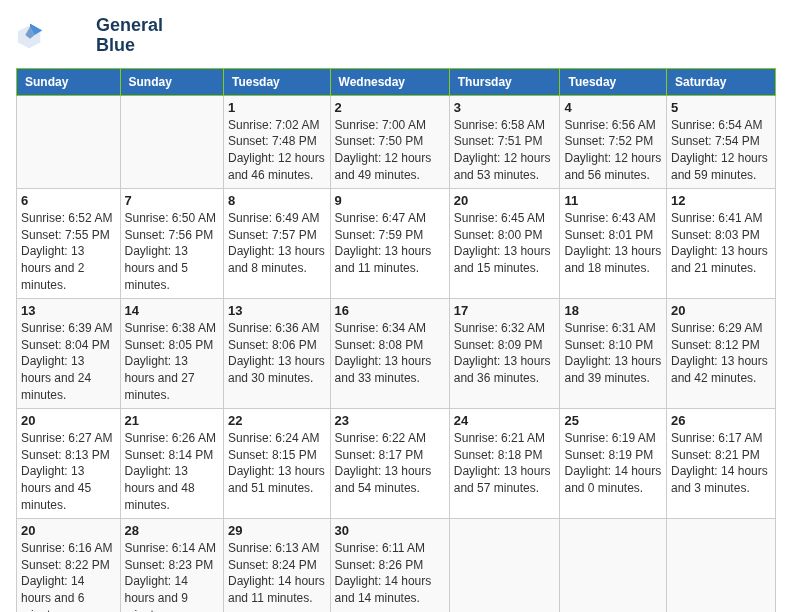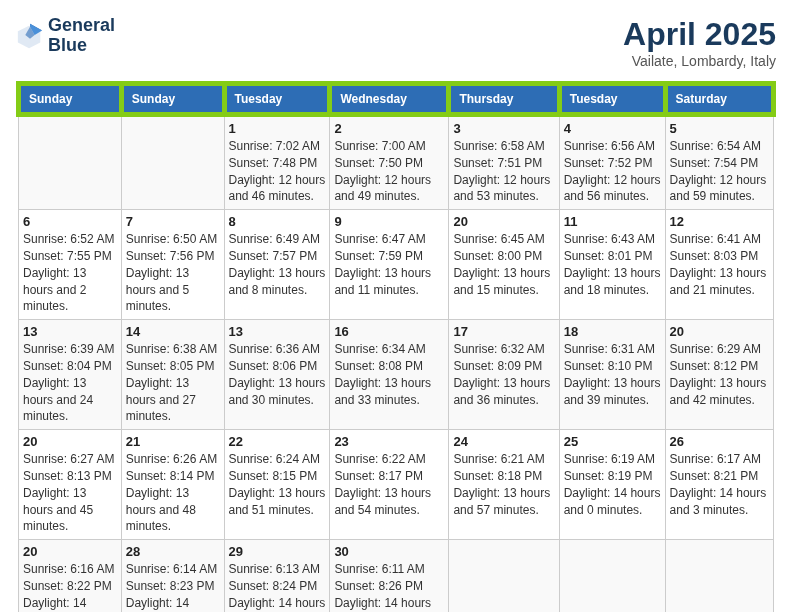--- a/index.html
+++ b/index.html
@@ -22,20 +22,21 @@
       gap: 4px;
     }
     .logo-text {
       font-size: 18px;
       font-weight: bold;
       color: #1a3a5c;
       line-height: 1.1;
     }
     .logo-text span {
       display: block;
+      margin-left: 48px;
     }
     .logo-icon {
       width: 28px;
       height: 28px;
     }
     .title-block {
       text-align: right;
     }
     .main-title {
       font-size: 32px;
@@ -50,21 +51,21 @@
       width: 100%;
       border-collapse: collapse;
       font-size: 10.5px;
     }
     thead tr th {
       background: #2d6db5;
       color: #fff;
       padding: 6px 8px;
       text-align: left;
       font-size: 12px;
-      border: 5px solid #84cc16;
+      border: 1px solid #84cc16;
     }
     tbody tr td {
       border: 1px solid #ccc;
       padding: 4px 4px;
       vertical-align: top;
       min-height: 70px;
       height: 80px;
       background: #fff;
     }
     tbody tr:nth-child(odd) td {
@@ -95,24 +96,20 @@
       <polygon points="14,4 26,10 26,22 14,28 2,22 2,10" fill="#2d6db5" opacity="0.15"></polygon>
       <polygon points="15,2 28,9 28,9 15,5" fill="#2d6db5"></polygon>
       <polygon points="15,2 28,9 20,14 15,5" fill="#4a90d9"></polygon>
       <polygon points="15,5 20,14 15,18 10,14" fill="#2d6db5" opacity="0.6"></polygon>
     </svg>
     <div class="logo-text">
       <span>General</span>
       <span>Blue</span>
     </div>
   </div>
-  <div class="title-block">
-    <div class="main-title">April 2025</div>
-    <div class="subtitle">Vailate, Lombardy, Italy</div>
-  </div>
 </div>
 
 <table>
   <thead>
     <tr id="header-row">
         <th>Sunday</th>
         <th>Sunday</th>
         <th>Tuesday</th>
         <th>Wednesday</th>
         <th>Thursday</th>

